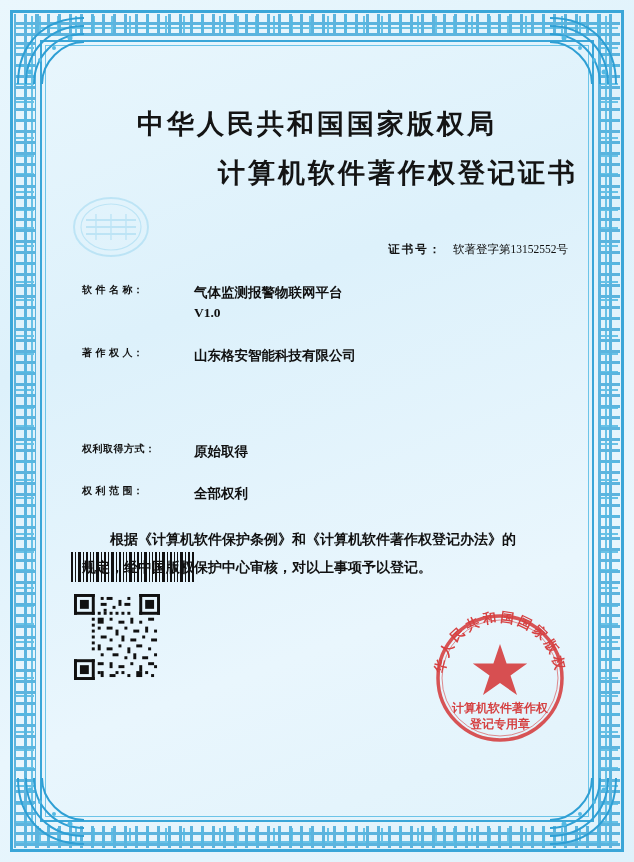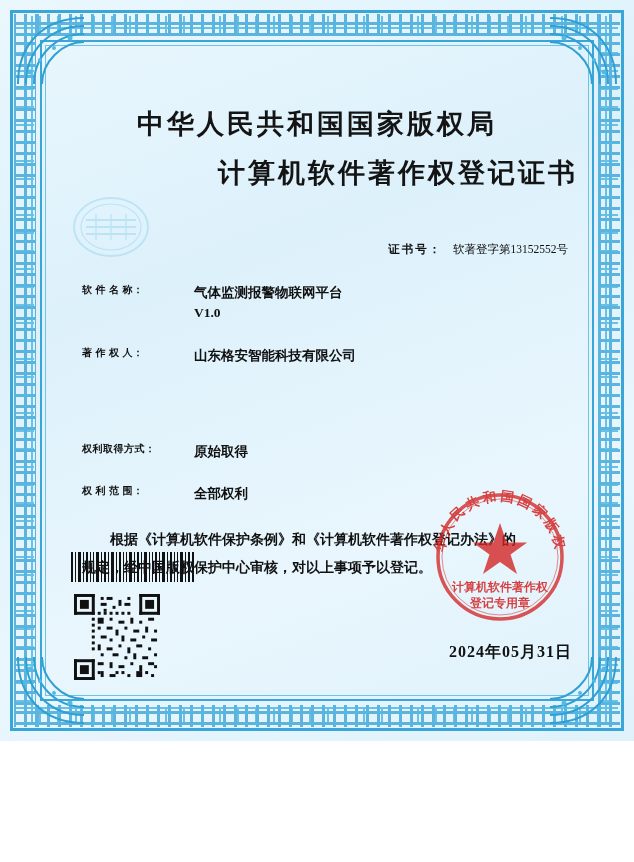--- a/index.html
+++ b/index.html
@@ -10,21 +10,21 @@
     width: 634px;
     height: 862px;
     background: #ffffff;
     font-family: "Liberation Sans", sans-serif;
     overflow: hidden;
   }
 
   .certificate {
     position: relative;
     width: 634px;
-    height: 741px;
+    height: 862px;
     background: linear-gradient(160deg, #eaf7fd 0%, #ddf1fb 35%, #e9f6fd 70%, #dff2fb 100%);
     box-sizing: border-box;
     overflow: hidden;
   }
 
   
   .border-outer {
     position: absolute;
     left: 10px;
     top: 10px;
@@ -517,15 +517,14 @@
           <textPath href="#sealArcText" startOffset="50%" text-anchor="middle">中华人民共和国国家版权局</textPath>
         </text>
       </g>
 
       <polygon points="76,42 82.6,61.5 103.2,61.5 86.5,73.6 93,93.1 76,81 59,93.1 65.5,73.6 48.8,61.5 69.4,61.5" fill="#d32222" opacity="0.92"></polygon>
       <text x="76" y="110" text-anchor="middle" font-family="Liberation Serif, serif" font-size="12" font-weight="bold" fill="#d32222">计算机软件著作权</text>
       <text x="76" y="126" text-anchor="middle" font-family="Liberation Serif, serif" font-size="12" font-weight="bold" fill="#d32222">登记专用章</text>
     </svg>
   </div>
 
-  <div class="issue-date">2024年05月31日</div>
 
 </div>
 
 </body></html>

